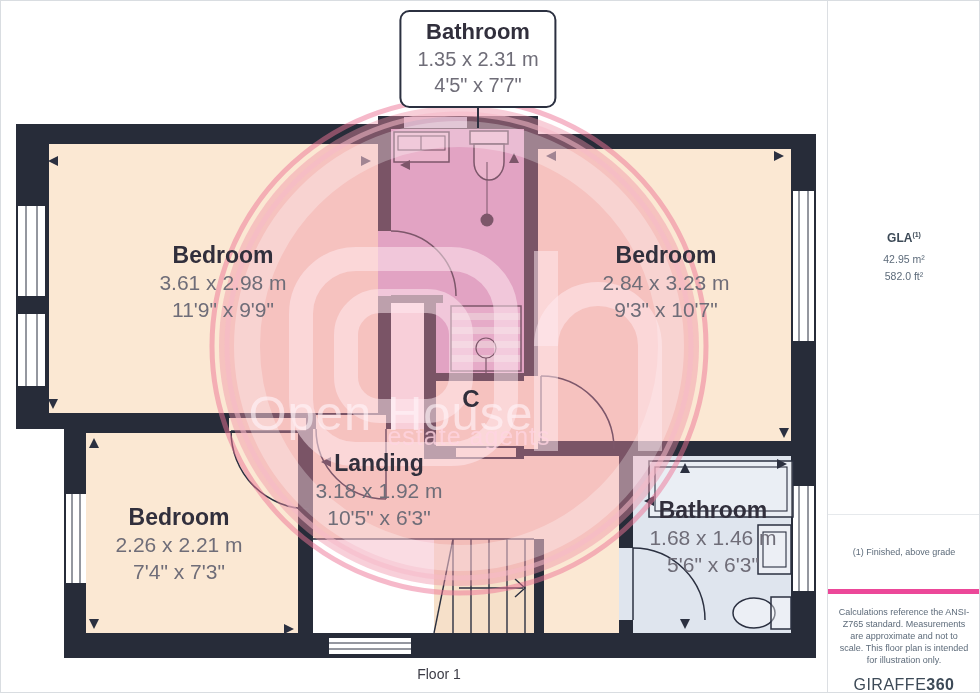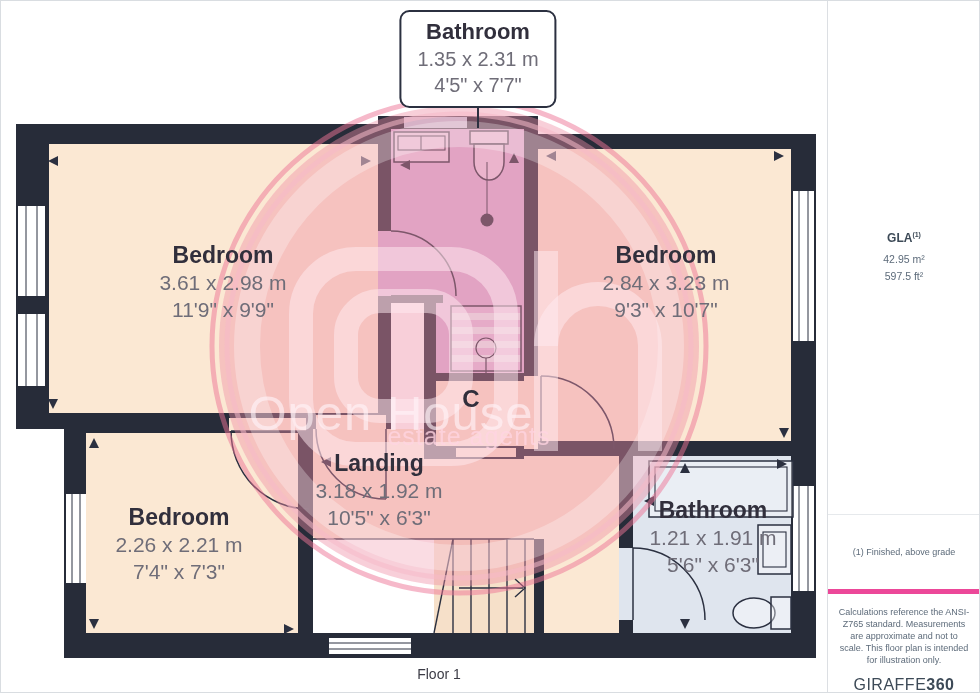--- a/index.html
+++ b/index.html
@@ -268,32 +268,32 @@
     <div class="rdim">2.26 x 2.21 m</div>
     <div class="rdim">7'4" x 7'3"</div>
   </div>
   <div class="room-label" style="left:378px;top:448px;">
     <div class="rname">Landing</div>
     <div class="rdim">3.18 x 1.92 m</div>
     <div class="rdim">10'5" x 6'3"</div>
   </div>
   <div class="room-label" style="left:712px;top:495px;">
     <div class="rname">Bathroom</div>
-    <div class="rdim">1.21 x 1.91 m</div>
+    <div class="rdim">1.68 x 1.46 m</div>
     <div class="rdim">5'6" x 6'3"</div>
   </div>
 
   <div class="closet-label">C</div>
   <div class="floor-label">Floor 1</div>
 
   <div class="sidebar">
     <div class="sb-top">
       <div class="gla-title"><span>GLA</span><sup>(1)</sup></div>
       <div class="gla-val">42.95 m²</div>
-      <div class="gla-val">597.5 ft²</div>
+      <div class="gla-val">582.0 ft²</div>
     </div>
     <div class="sb-mid">
       <p>(1) Finished, above grade</p>
     </div>
     <div class="sb-low">
       <p>Calculations reference the ANSI-Z765 standard. Measurements are approximate and not to scale. This floor plan is intended for illustration only.</p>
       <div class="brand"><span>GIRAFFE</span><b>360</b></div>
     </div>
   </div>
 

